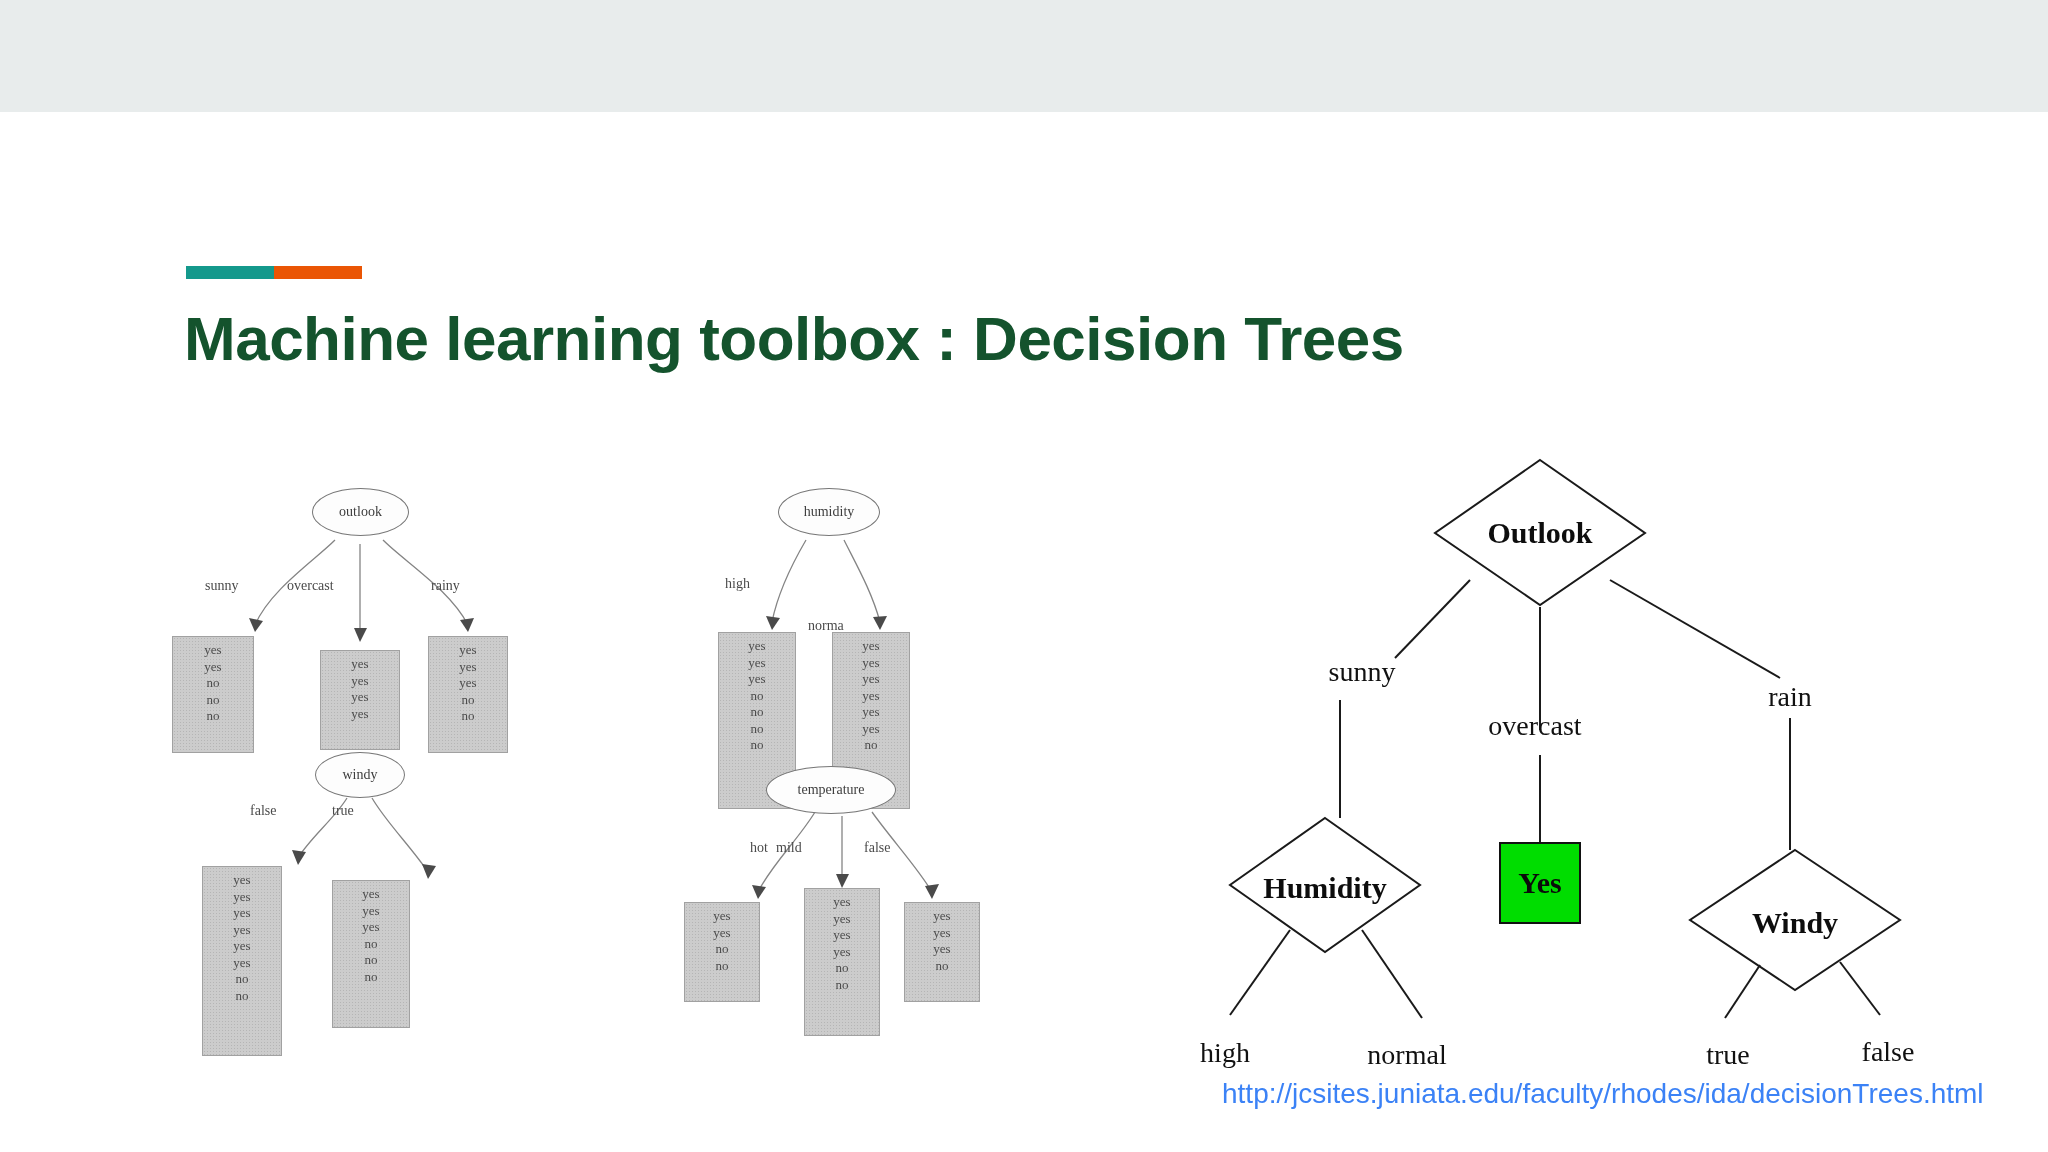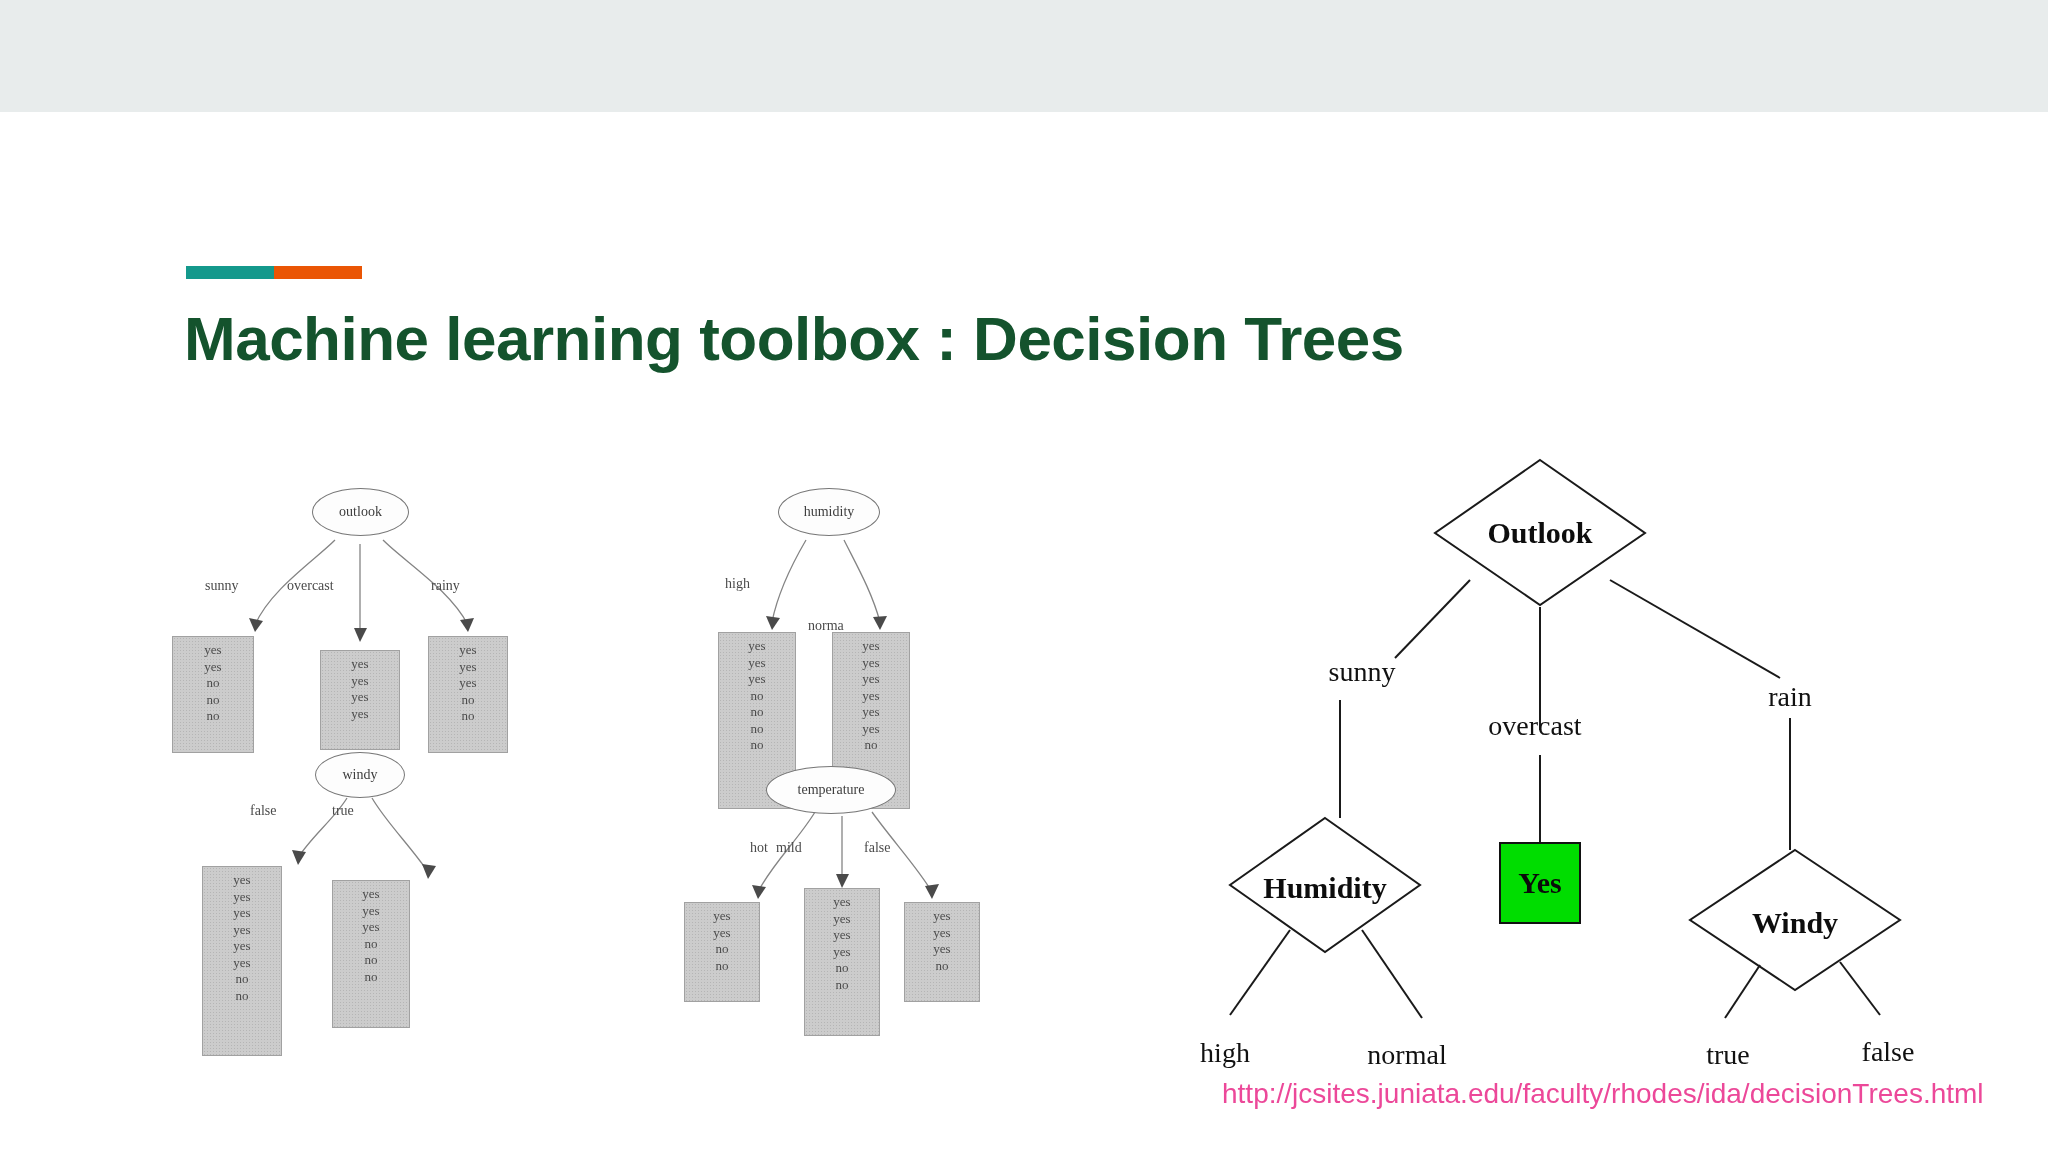--- a/index.html
+++ b/index.html
@@ -90,21 +90,21 @@
     position:absolute;border:2.5px solid #111;
     display:flex;align-items:center;justify-content:center;
     font-family:"Liberation Serif", serif;
     font-size:30px;font-weight:bold;color:#0b0b0b;
     transform:translate(-50%,0);
     box-sizing:border-box;
   }
   .source-url{
     position:absolute;left:1222px;top:1073px;width:700px;
     font-family:"Liberation Sans", sans-serif;
-    font-size:28px;line-height:41px;color:#ec4899;
+    font-size:28px;line-height:41px;color:#3b82f6;
   }
 </style>
 </head>
 <body>
 
 <div class="top-band"></div>
 
 <div class="accent-bar">
   <div class="accent-teal"></div>
   <div class="accent-orange"></div>

